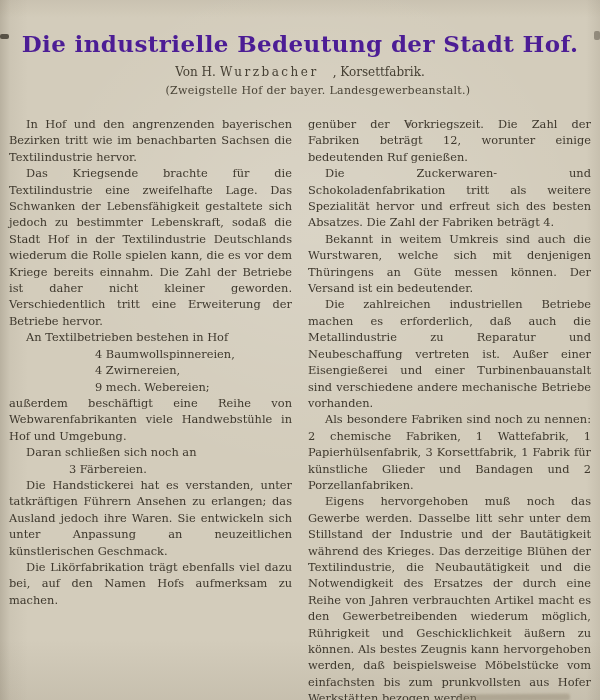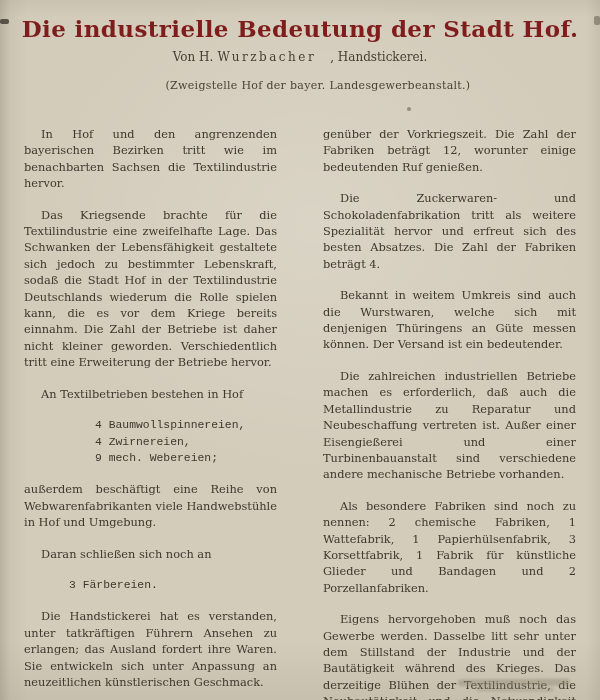--- a/index.html
+++ b/index.html
@@ -12,59 +12,59 @@
       linear-gradient(90deg, rgba(92,82,64,0.22) 0px, rgba(92,82,64,0.06) 10px, rgba(92,82,64,0) 28px),
       linear-gradient(270deg, rgba(92,82,64,0.10) 0px, rgba(92,82,64,0) 14px),
       linear-gradient(180deg, rgba(120,110,88,0.10) 0px, rgba(120,110,88,0) 18px, rgba(120,110,88,0) 640px, rgba(110,100,80,0.12) 700px),
       #d3ccbb;
     font-family: "DejaVu Serif", "Liberation Serif", serif;
     color: #3d372d;
   }
   .page { position: relative; width: 100%; height: 100%; }
   .head { text-align: center; }
   .title {
-    margin: 15px 10px 0 10px;
+    margin: 30px 10px 0 10px;
     font-size: 23px;
     line-height: 27px;
     font-weight: bold;
-    color: #7f1d1d;
+    color: #4c1d95;
     letter-spacing: 0.4px;
   }
   .byline {
     margin-top: 8px;
     font-size: 12px;
     color: #453f33;
   }
   .byline .spaced { letter-spacing: 2.5px; margin: 0 14px 0 4px; }
   .affil {
-    margin-top: 15px;
+    margin-top: 5px;
     font-size: 11px;
     letter-spacing: 0.3px;
     color: #4943365;
     color: #494336;
     padding-left: 36px;
   }
   .cols {
     display: flex;
     gap: 16px;
     padding: 0 9px;
     margin-top: 19px;
   }
   .col {
     flex: 1 1 50%;
     min-width: 0;
     font-size: 11.4px;
     line-height: 16.4px;
     text-align: justify;
     color: #3e382d;
   }
-  .col p { margin: 15px; }
+  .col p { margin: 0; }
   p.indent { text-indent: 17px; }
   p.flush { text-indent: 0; }
-  .list { text-align: left; font-family: Liberation Mono, monospace; }
+  .list { text-align: left; }
   .list .li { padding-left: 86px; text-align: left; }
   .list.tight .li { padding-left: 60px; }
   
   .speck {
     position: absolute;
     background: rgba(58,52,42,0.78);
     border-radius: 2px;
   }
   .speck.tl { left: 0; top: 4px; width: 9px; height: 5px; }
   .speck.tr { right: 0; top: 1px; width: 6px; height: 9px; opacity: .5; }
@@ -85,42 +85,42 @@
   .bleed .g2 { left: 18px; top: 10px; width: 78px; height: 5px; opacity: .6; }
 </style>
 </head>
 <body>
 
 <div class="page">
 
   <header class="head">
     <h1 class="title">Die industrielle Bedeutung der Stadt Hof.</h1>
     <div class="byline">
-      <span>Von H.</span><span class="spaced">Wurzbacher</span><span>, Handstickerei.</span>
+      <span>Von H.</span><span class="spaced">Wurzbacher</span><span>, Korsettfabrik.</span>
     </div>
     <div class="affil">(Zweigstelle Hof der bayer. Landesgewerbeanstalt.)</div>
   </header>
 
   <div class="cols">
 
     <div class="col">
       <p class="indent">In Hof und den angrenzenden bayerischen Bezirken tritt wie im benachbarten Sachsen die Textilindustrie hervor.</p>
       <p class="indent">Das Kriegsende brachte für die Textilindustrie eine zweifelhafte Lage. Das Schwanken der Lebensfähigkeit gestaltete sich jedoch zu bestimmter Lebenskraft, sodaß die Stadt Hof in der Textilindustrie Deutschlands wiederum die Rolle spielen kann, die es vor dem Kriege bereits einnahm. Die Zahl der Betriebe ist daher nicht kleiner geworden. Verschiedentlich tritt eine Erweiterung der Betriebe hervor.</p>
       <p class="indent">An Textilbetrieben bestehen in Hof</p>
       <div class="list">
         <div class="li">4 Baumwollspinnereien,</div>
         <div class="li">4 Zwirnereien,</div>
         <div class="li">9 mech. Webereien;</div>
       </div>
       <p class="flush">außerdem beschäftigt eine Reihe von Webwarenfabrikanten viele Handwebstühle in Hof und Umgebung.</p>
       <p class="indent">Daran schließen sich noch an</p>
       <div class="list tight">
         <div class="li">3 Färbereien.</div>
       </div>
-      <p class="indent">Die Handstickerei hat es verstanden, unter tatkräftigen Führern Ansehen zu erlangen; das Ausland fordert ihre Waren. Sie entwickeln sich unter Anpassung an neuzeitlichen künstlerischen Geschmack.</p>
+      <p class="indent">Die Handstickerei hat es verstanden, unter tatkräftigen Führern Ansehen zu erlangen; das Ausland jedoch ihre Waren. Sie entwickeln sich unter Anpassung an neuzeitlichen künstlerischen Geschmack.</p>
       <p class="indent">Die Likörfabrikation trägt ebenfalls viel dazu bei, auf den Namen Hofs aufmerksam zu machen.</p>
 
     </div>
 
     <div class="col">
       <p class="flush">genüber der Vorkriegszeit. Die Zahl der Fabriken beträgt 12, worunter einige bedeutenden Ruf genießen.</p>
       <p class="indent">Die Zuckerwaren- und Schokoladenfabrikation tritt als weitere Spezialität hervor und erfreut sich des besten Absatzes. Die Zahl der Fabriken beträgt 4.</p>
       <p class="indent">Bekannt in weitem Umkreis sind auch die Wurstwaren, welche sich mit denjenigen Thüringens an Güte messen können. Der Versand ist ein bedeutender.</p>
       <p class="indent">Die zahlreichen industriellen Betriebe machen es erforderlich, daß auch die Metallindustrie zu Reparatur und Neubeschaffung vertreten ist. Außer einer Eisengießerei und einer Turbinenbauanstalt sind verschiedene andere mechanische Betriebe vorhanden.</p>
       <p class="indent">Als besondere Fabriken sind noch zu nennen: 2 chemische Fabriken, 1 Wattefabrik, 1 Papierhülsenfabrik, 3 Korsettfabrik, 1 Fabrik für künstliche Glieder und Bandagen und 2 Porzellanfabriken.</p>

